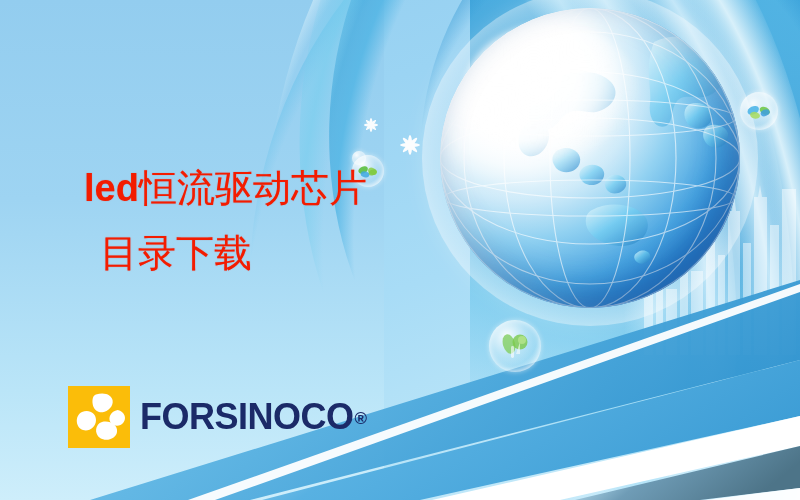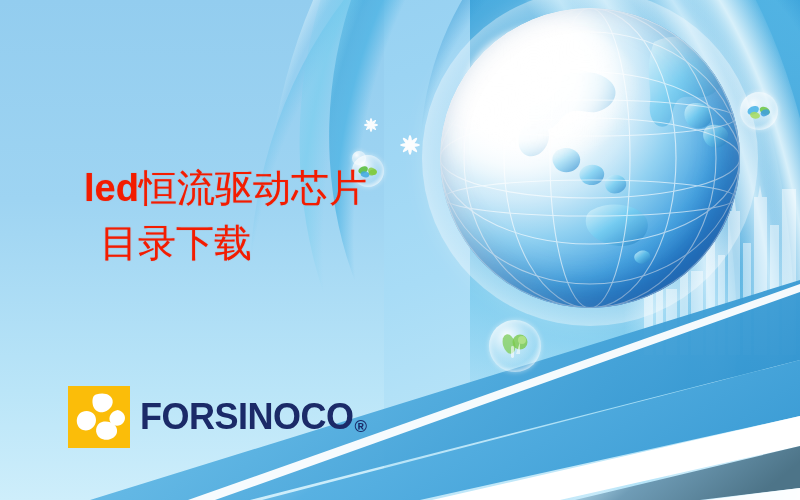--- a/index.html
+++ b/index.html
@@ -188,21 +188,21 @@
     font-weight: 700;
   }
   .headline .line1 .han,
   .headline .line2 {
     font-family: "DejaVu Serif", "Liberation Serif", serif;
     font-weight: 400;
   }
   .headline .line2 {
     font-size: 38px;
     margin-left: 16px;
-    margin-top: 6px;
+    margin-top: 16px;
   }
 
   
   .logo {
     position: absolute;
     left: 68px;
     bottom: 52px;
     display: flex;
     align-items: center;
     gap: 10px;
@@ -214,21 +214,21 @@
     flex: 0 0 auto;
   }
   .logo-text { display: flex; flex-direction: column; line-height: 1; }
   .logo-word {
     font-family: "Liberation Sans", sans-serif;
     font-weight: 700;
     font-size: 36px;
     color: #1b2a68;
     letter-spacing: -0.5px;
     display: flex;
-    align-items: flex-end;
+    align-items: center;
   }
   .logo-word .reg {
     font-size: 17px;
     line-height: 1;
     margin-top: 2px;
     margin-left: 1px;
   }
   .logo-tag {
     font-family: "Liberation Sans", sans-serif;
     font-size: 15.5px;

